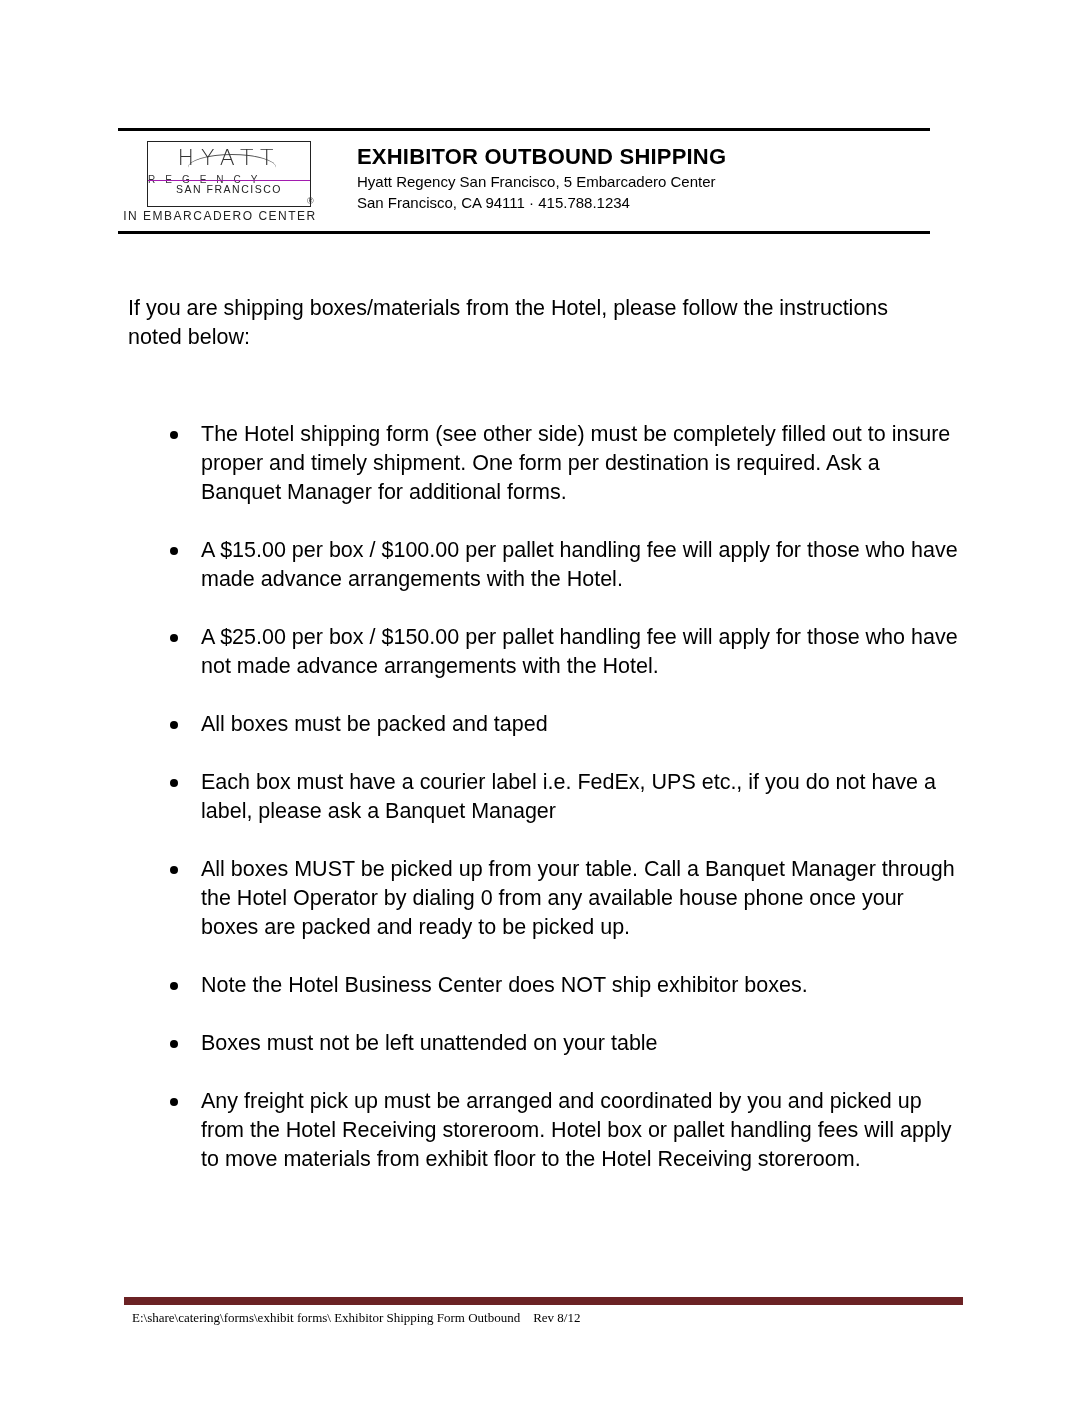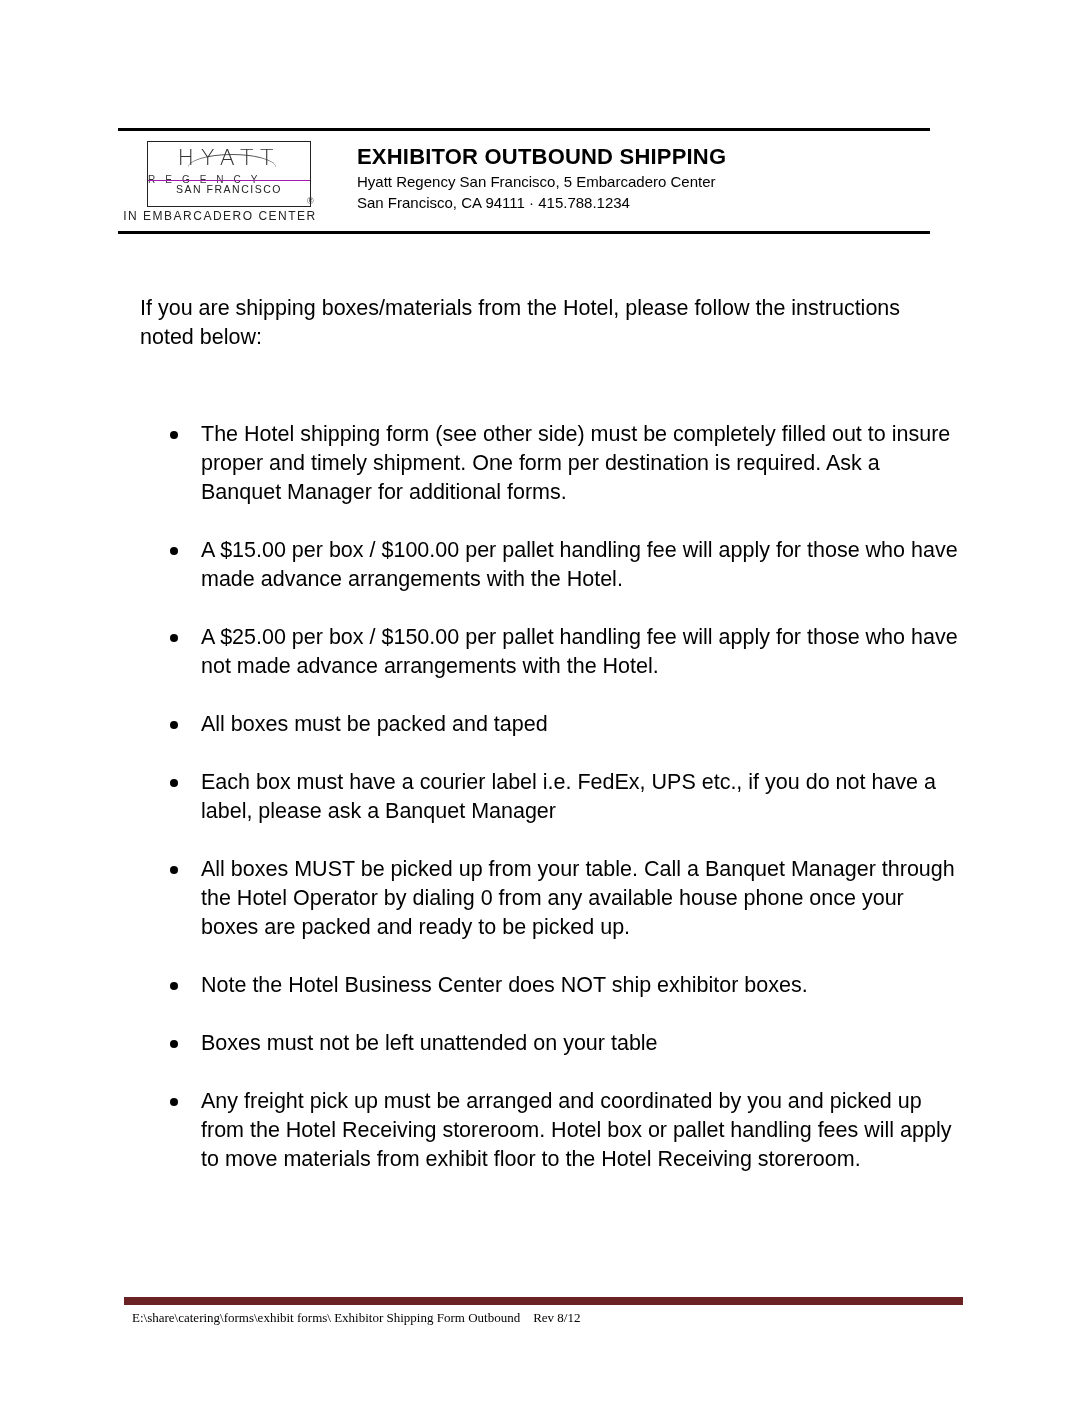--- a/index.html
+++ b/index.html
@@ -11,21 +11,21 @@
   .logo .box { position: absolute; left: 27px; top: 2px; width: 164px; height: 66px; border: 1px solid #222; box-sizing: border-box; }
   .logo .hyatt { position: absolute; left: 0; right: 0; top: 4px; text-align: center; font-family: "DejaVu Sans", sans-serif; font-weight: 300; font-size: 22px; letter-spacing: 7px; color: #333; line-height: 24px; }
   .logo .regency { position: absolute; left: 0; right: 16px; top: 32px; text-align: left; font-size: 10px; letter-spacing: 10px; color: #333; }
   .logo .arc { position: absolute; left: 40px; top: 12px; width: 88px; height: 26px; border-top: 1px solid #555; border-radius: 50% 50% 0 0; }
   .logo .sf { position: absolute; left: 0; right: 0; bottom: 8px; height: 17px; border-top: 1px solid #a21caf; text-align: center; font-size: 10.5px; letter-spacing: 1.5px; line-height: 17px; color: #222; }
   .logo .reg { position: absolute; left: 187px; top: 57px; font-size: 9px; color: #333; }
   .logo .center { position: absolute; left: 0; top: 70px; width: 200px; text-align: center; font-size: 12px; letter-spacing: 1.5px; color: #222; }
   .header-text { position: absolute; left: 357px; top: 143px; }
   .header-title { font-weight: bold; font-size: 22px; line-height: 28px; letter-spacing: 0.2px; }
   .header-line { font-size: 15px; line-height: 21px; }
-  .intro { position: absolute; left: 128px; top: 294px; width: 800px; font-size: 21.5px; line-height: 29px; margin-left: 12px; }
+  .intro { position: absolute; left: 128px; top: 294px; width: 800px; font-size: 21.5px; line-height: 29px; }
   .bullets { position: absolute; left: 128px; top: 412px; width: 840px; margin: 0; padding: 0; list-style: none; }
   .bullets li { position: relative; padding-left: 65px; font-size: 21.5px; line-height: 29px; margin: 8px; }
   .bullets li .dot { position: absolute; left: 34px; top: 11px; width: 8px; height: 8px; border-radius: 50%; background: #000; }
   .bullets li.g1 { margin-bottom: 29px; }
   .footer-bar { position: absolute; left: 124px; top: 1297px; width: 839px; height: 8px; background: #6b2224; }
   .footer-text { position: absolute; left: 132px; top: 1310px; font-family: "Liberation Serif", serif; font-size: 13px; color: #000; white-space: pre; }
 </style>
 </head>
 <body>
 

